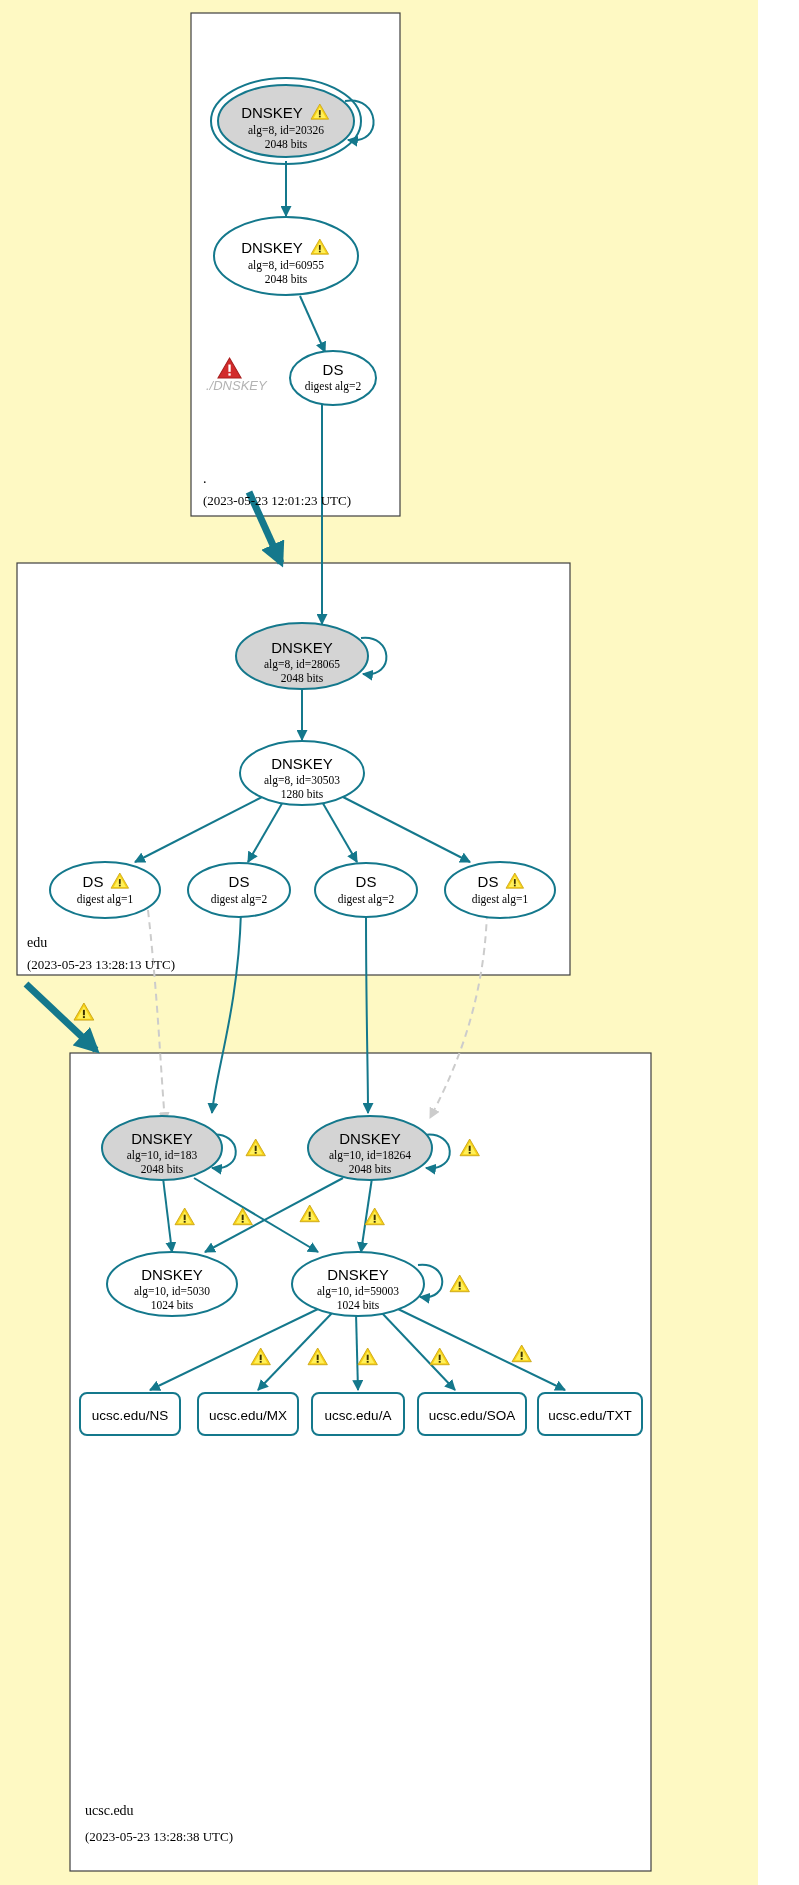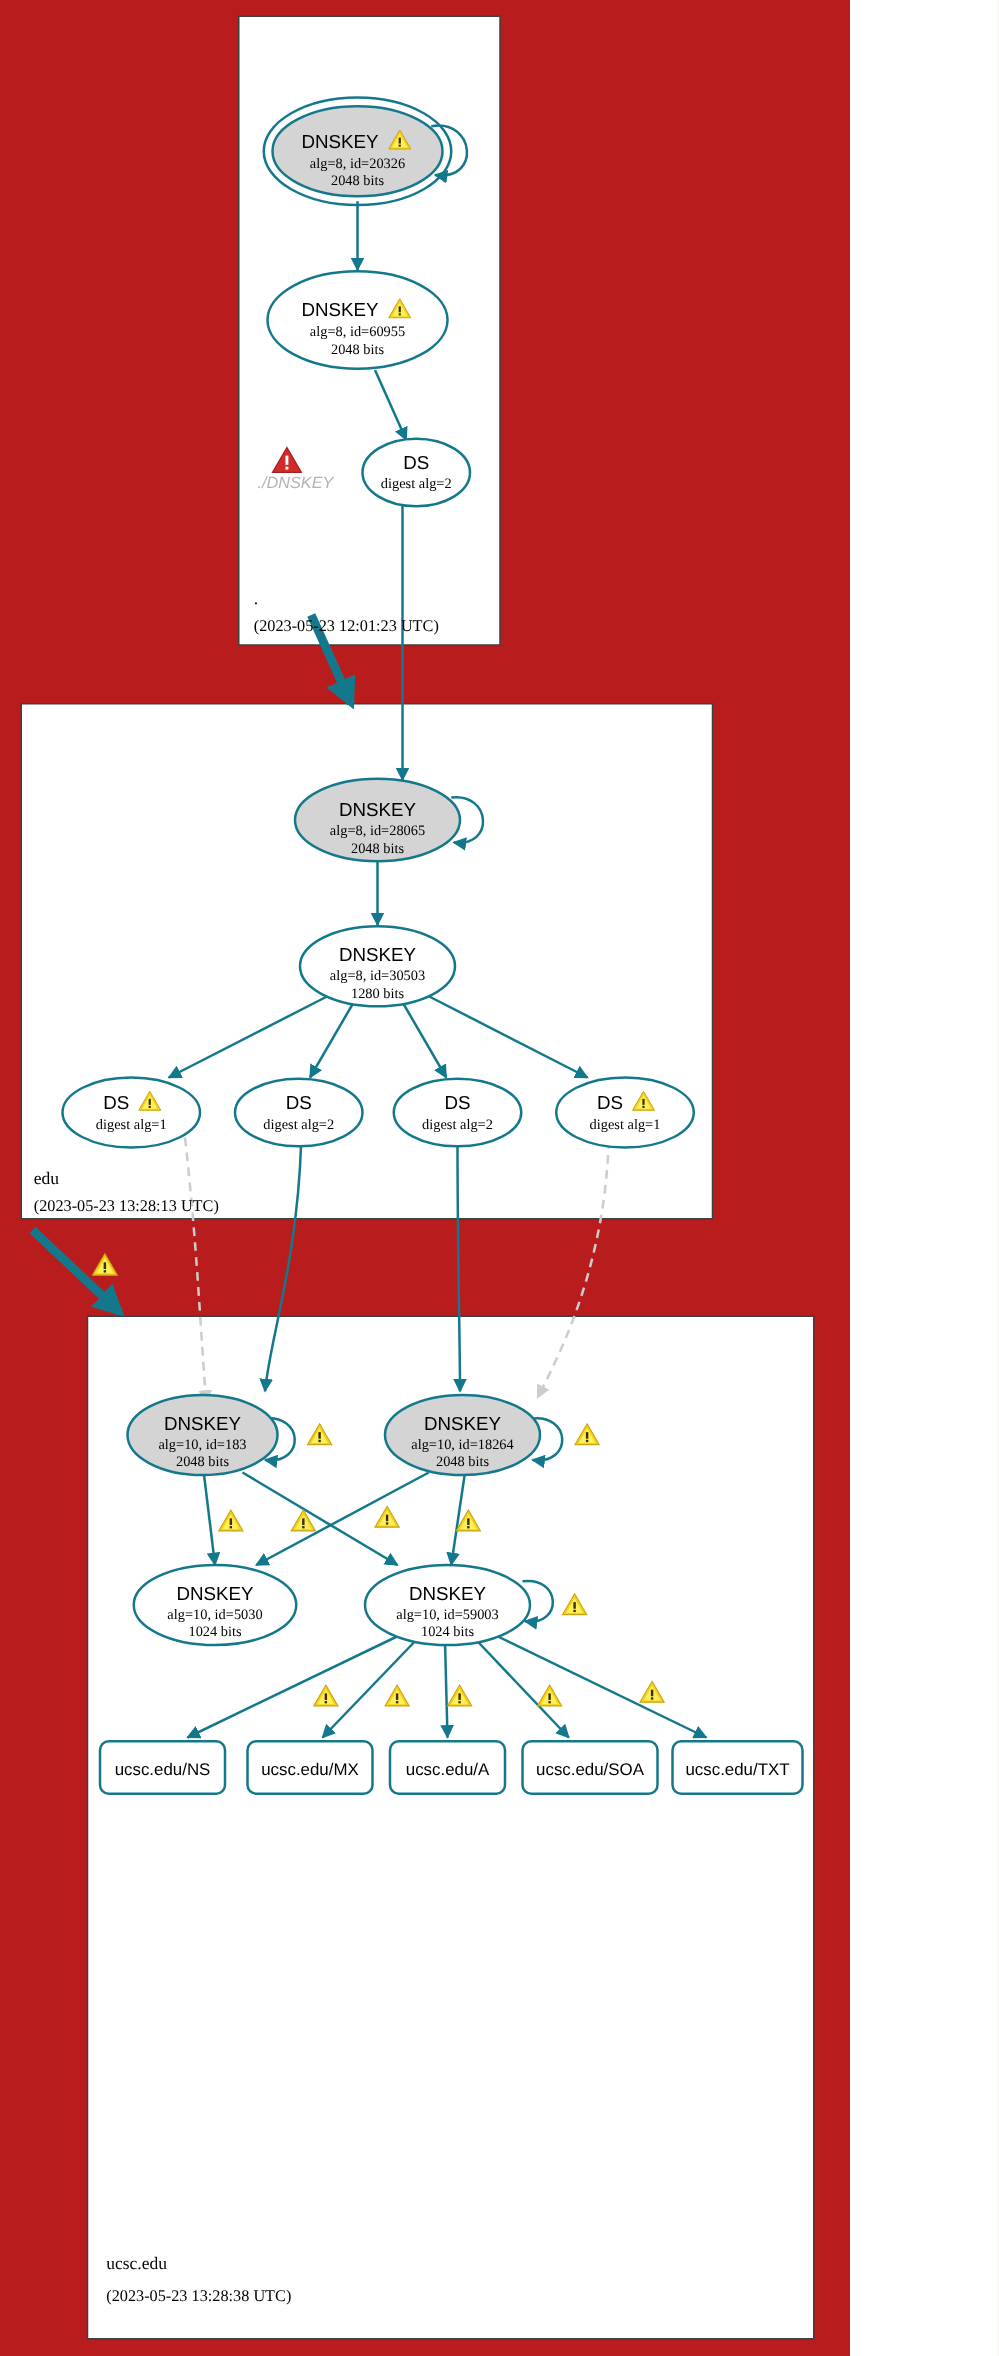--- a/index.html
+++ b/index.html
@@ -5,24 +5,24 @@
   html, body {
     margin: 0;
     padding: 0;
     background: #ffffff;
   }
   body {
     font-family: "Liberation Serif", "DejaVu Serif", serif;
   }
   #diagram-root {
     position: relative;
-    width: 680px;
+    width: 758px;
     height: 1885px;
     overflow: hidden;
-    background: #b91c1c;
+    background: #fef9c3;
   }
   svg#dnssec-svg {
     display: block;
     width: 799px;
     height: 1885px;
   }
   .zone-box {
     fill: #ffffff;
     stroke: #3f3f3f;
     stroke-width: 1.2;

